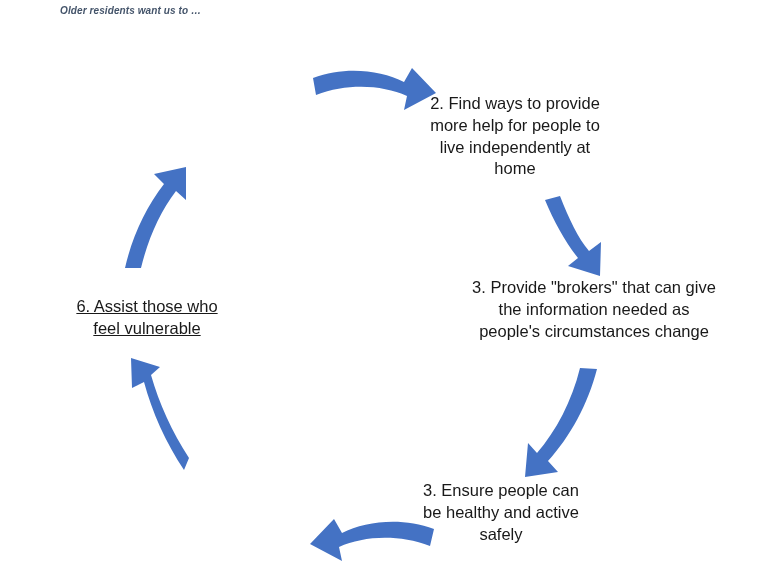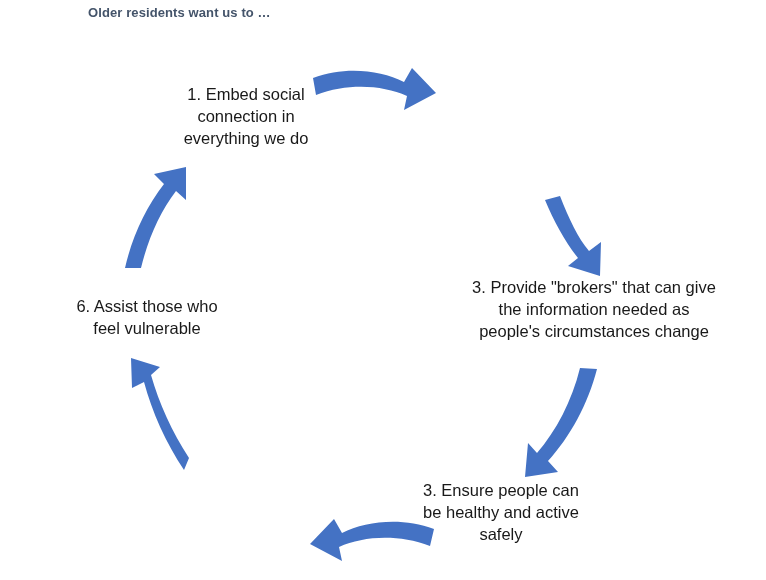--- a/index.html
+++ b/index.html
@@ -14,27 +14,28 @@
   }
   #canvas {
     position: relative;
     width: 766px;
     height: 580px;
     background: #ffffff;
     overflow: hidden;
   }
   .title {
     position: absolute;
-    left: 88px;
+    left: 60px;
     top: 5px;
-    font-size: 13px;
+    font-size: 10px;
     font-weight: bold;
     color: #44546a;
     letter-spacing: 0.1px;
     white-space: nowrap;
+    font-style: italic;
   }
   .node {
     position: absolute;
     text-align: center;
     font-size: 16.5px;
     line-height: 1.32;
     color: #191919;
   }
   
   .node-1 { left: 158px; top: 84px;  width: 176px; }
@@ -113,23 +114,23 @@
                C 132 237, 146 207, 164 184
                L 154 174
                L 186 167
                L 186 200
                L 176 191
                C 160 212, 148 239, 141 268
                Z"></path>
     </svg>
   </div>
 
-  <div class="node node-1" style="color: rgb(25, 25, 25);">1. Embed social connection in everything we do</div>
 
+  <div class="node node-2" style="color: rgb(25, 25, 25);">2. Find ways to provide more help for people to live independently at home</div>
 
   <div class="node node-3" style="color: rgb(25, 25, 25);">3. Provide "brokers" that can give the information needed as people's circumstances change</div>
 
   <div class="node node-4" style="color: rgb(25, 25, 25);">3. Ensure people can be healthy and active safely</div>
 
 
-  <div class="node node-6" style="color: rgb(25, 25, 25);">6.  Assist those who feel vulnerable</div>
+  <div class="node node-6" style="color: rgb(25, 25, 25); text-decoration: underline;">6.  Assist those who feel vulnerable</div>
 
 </div>
 
 </body></html>

